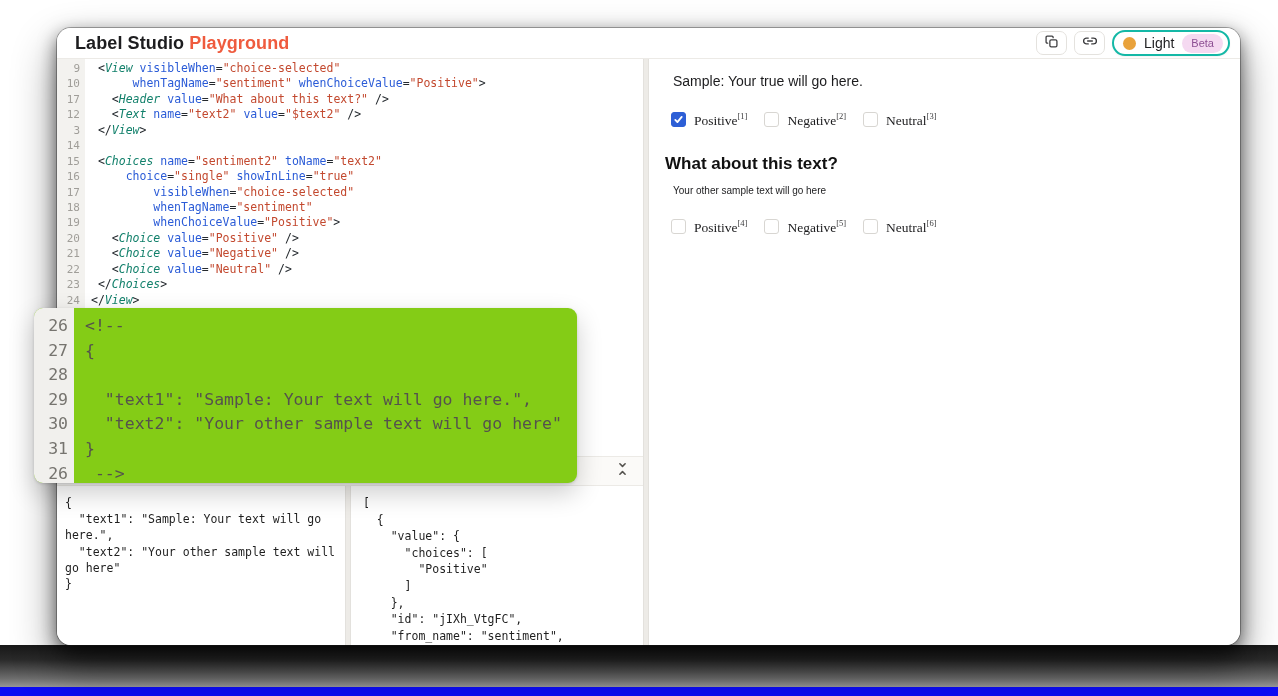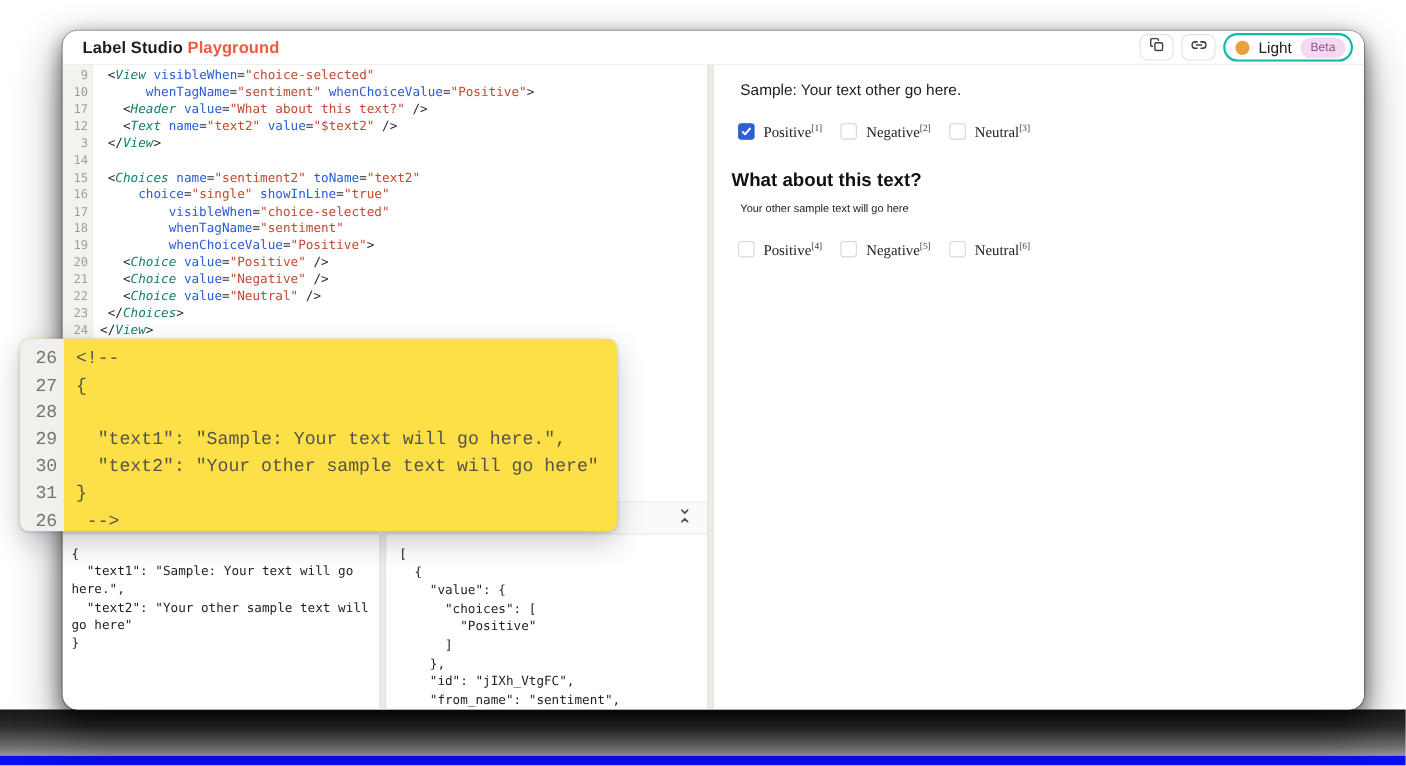--- a/index.html
+++ b/index.html
@@ -14,21 +14,21 @@
 
   
   .window { position:absolute; left:57px; top:28px; width:1183px; height:617px;
             background:#fff; border-radius:14px; overflow:hidden;
             display:flex; flex-direction:column;
             box-shadow:0 0 0 1px rgba(30,30,30,.35), 0 6px 18px rgba(0,0,0,.55), 0 20px 44px rgba(0,0,0,.45); }
 
   
   .win-header { height:31px; flex:0 0 31px; display:flex; align-items:center;
                 padding:0 10px 0 18px; border-bottom:1px solid #eceae6; background:#fff; }
-  .title { font-size:15px; font-weight:700; color:#1d1d1f; letter-spacing:.1px; }
+  .title { font-size:18px; font-weight:700; color:#1d1d1f; letter-spacing:.1px; }
   .title .accent { color:#ef5b3e; }
   .header-actions { margin-left:auto; display:flex; align-items:center; gap:7px; }
   .icon-btn { width:31px; height:24px; border:1px solid #e4e2de; border-radius:7px; background:#fff;
               display:flex; align-items:center; justify-content:center; cursor:pointer; }
   .icon-btn svg { stroke:#3e3e40; }
   .theme-pill { height:26px; border:2px solid #14b8a6; border-radius:13px; background:#fff;
                 display:flex; align-items:center; gap:8px; padding:0 5px 0 9px; cursor:pointer;
                 box-shadow:0 1px 2px rgba(0,0,0,.05); }
   .theme-dot { width:13px; height:13px; border-radius:50%; background:#e9a23b; }
   .theme-label { font-size:14px; color:#1d1d1f; }
@@ -64,23 +64,23 @@
 
   
   .bottom-panels { flex:1; display:flex; min-height:0; }
   .panel-input  { width:288px; flex:0 0 288px; padding:9px 2px 8px 8px; font-size:11.5px;
                   line-height:16.2px; color:#1f1f1f; white-space:pre-wrap; word-break:break-word; overflow:hidden; }
   .panel-strip  { width:6px; flex:0 0 6px; background:#edebe7; border-left:1px solid #e3e1dd; border-right:1px solid #e3e1dd; }
   .panel-output { flex:1; padding:9px 6px 8px 12px; font-size:11.5px; line-height:16.6px;
                   color:#1f1f1f; white-space:pre; overflow:hidden; }
 
   
-  .magnifier { position:absolute; left:18px; top:308px; width:543px; height:175px; z-index:30;
-               background:#fde047; border-radius:9px; overflow:hidden; display:flex;
-               box-shadow:0 1px 3px rgba(0,0,0,.14), 0 10px 26px rgba(0,0,0,.20);font-family:Liberation Mono, monospace; }
+  .magnifier { position:absolute; left:34px; top:308px; width:543px; height:175px; z-index:30;
+               background:#84cc16; border-radius:9px; overflow:hidden; display:flex;
+               box-shadow:0 1px 3px rgba(0,0,0,.14), 0 10px 26px rgba(0,0,0,.20); }
   .magnifier .gutter { width:40px; flex:0 0 40px; background:#f1f0ed; color:#76746f;
                        text-align:right; padding:6px 6px 0 0; font-size:16.5px; line-height:24.6px; }
   .magnifier .lines { flex:1; padding:6px 0 0 11px; font-size:16.5px; line-height:24.6px;
                       color:#55524d; white-space:pre; overflow:hidden; }
   .magnifier .code-line { height:24.6px; }
 
   
   .sample-text { font-size:14px; color:#1c1c1e; padding-left:8px; }
   .choices-row { display:flex; align-items:center; gap:17px; margin-top:22px; padding-left:6px; }
   .choice { display:inline-flex; align-items:center; gap:8px; cursor:pointer;font-family:Liberation Serif, serif; }
@@ -183,21 +183,21 @@
     },
     "id": "jIXh_VtgFC",
     "from_name": "sentiment",</div>
       </div>
 
     </div>
 
     <div class="v-divider"></div>
 
     <div class="right-col">
-      <div class="sample-text">Sample: Your text other go here.</div>
+      <div class="sample-text">Sample: Your true will go here.</div>
       <div class="choices-row">
           <span class="choice">
             <span class="cb checked">
               <svg width="11" height="11" viewBox="0 0 12 12" fill="none" stroke="#fff" stroke-width="2" stroke-linecap="round" stroke-linejoin="round">
                 <path d="M2.5 6.5 L4.8 8.8 L9.5 3.2"></path>
               </svg>
             </span>
             <span class="choice-label">Positive<sup>[1]</sup></span>
           </span>
           <span class="choice">

